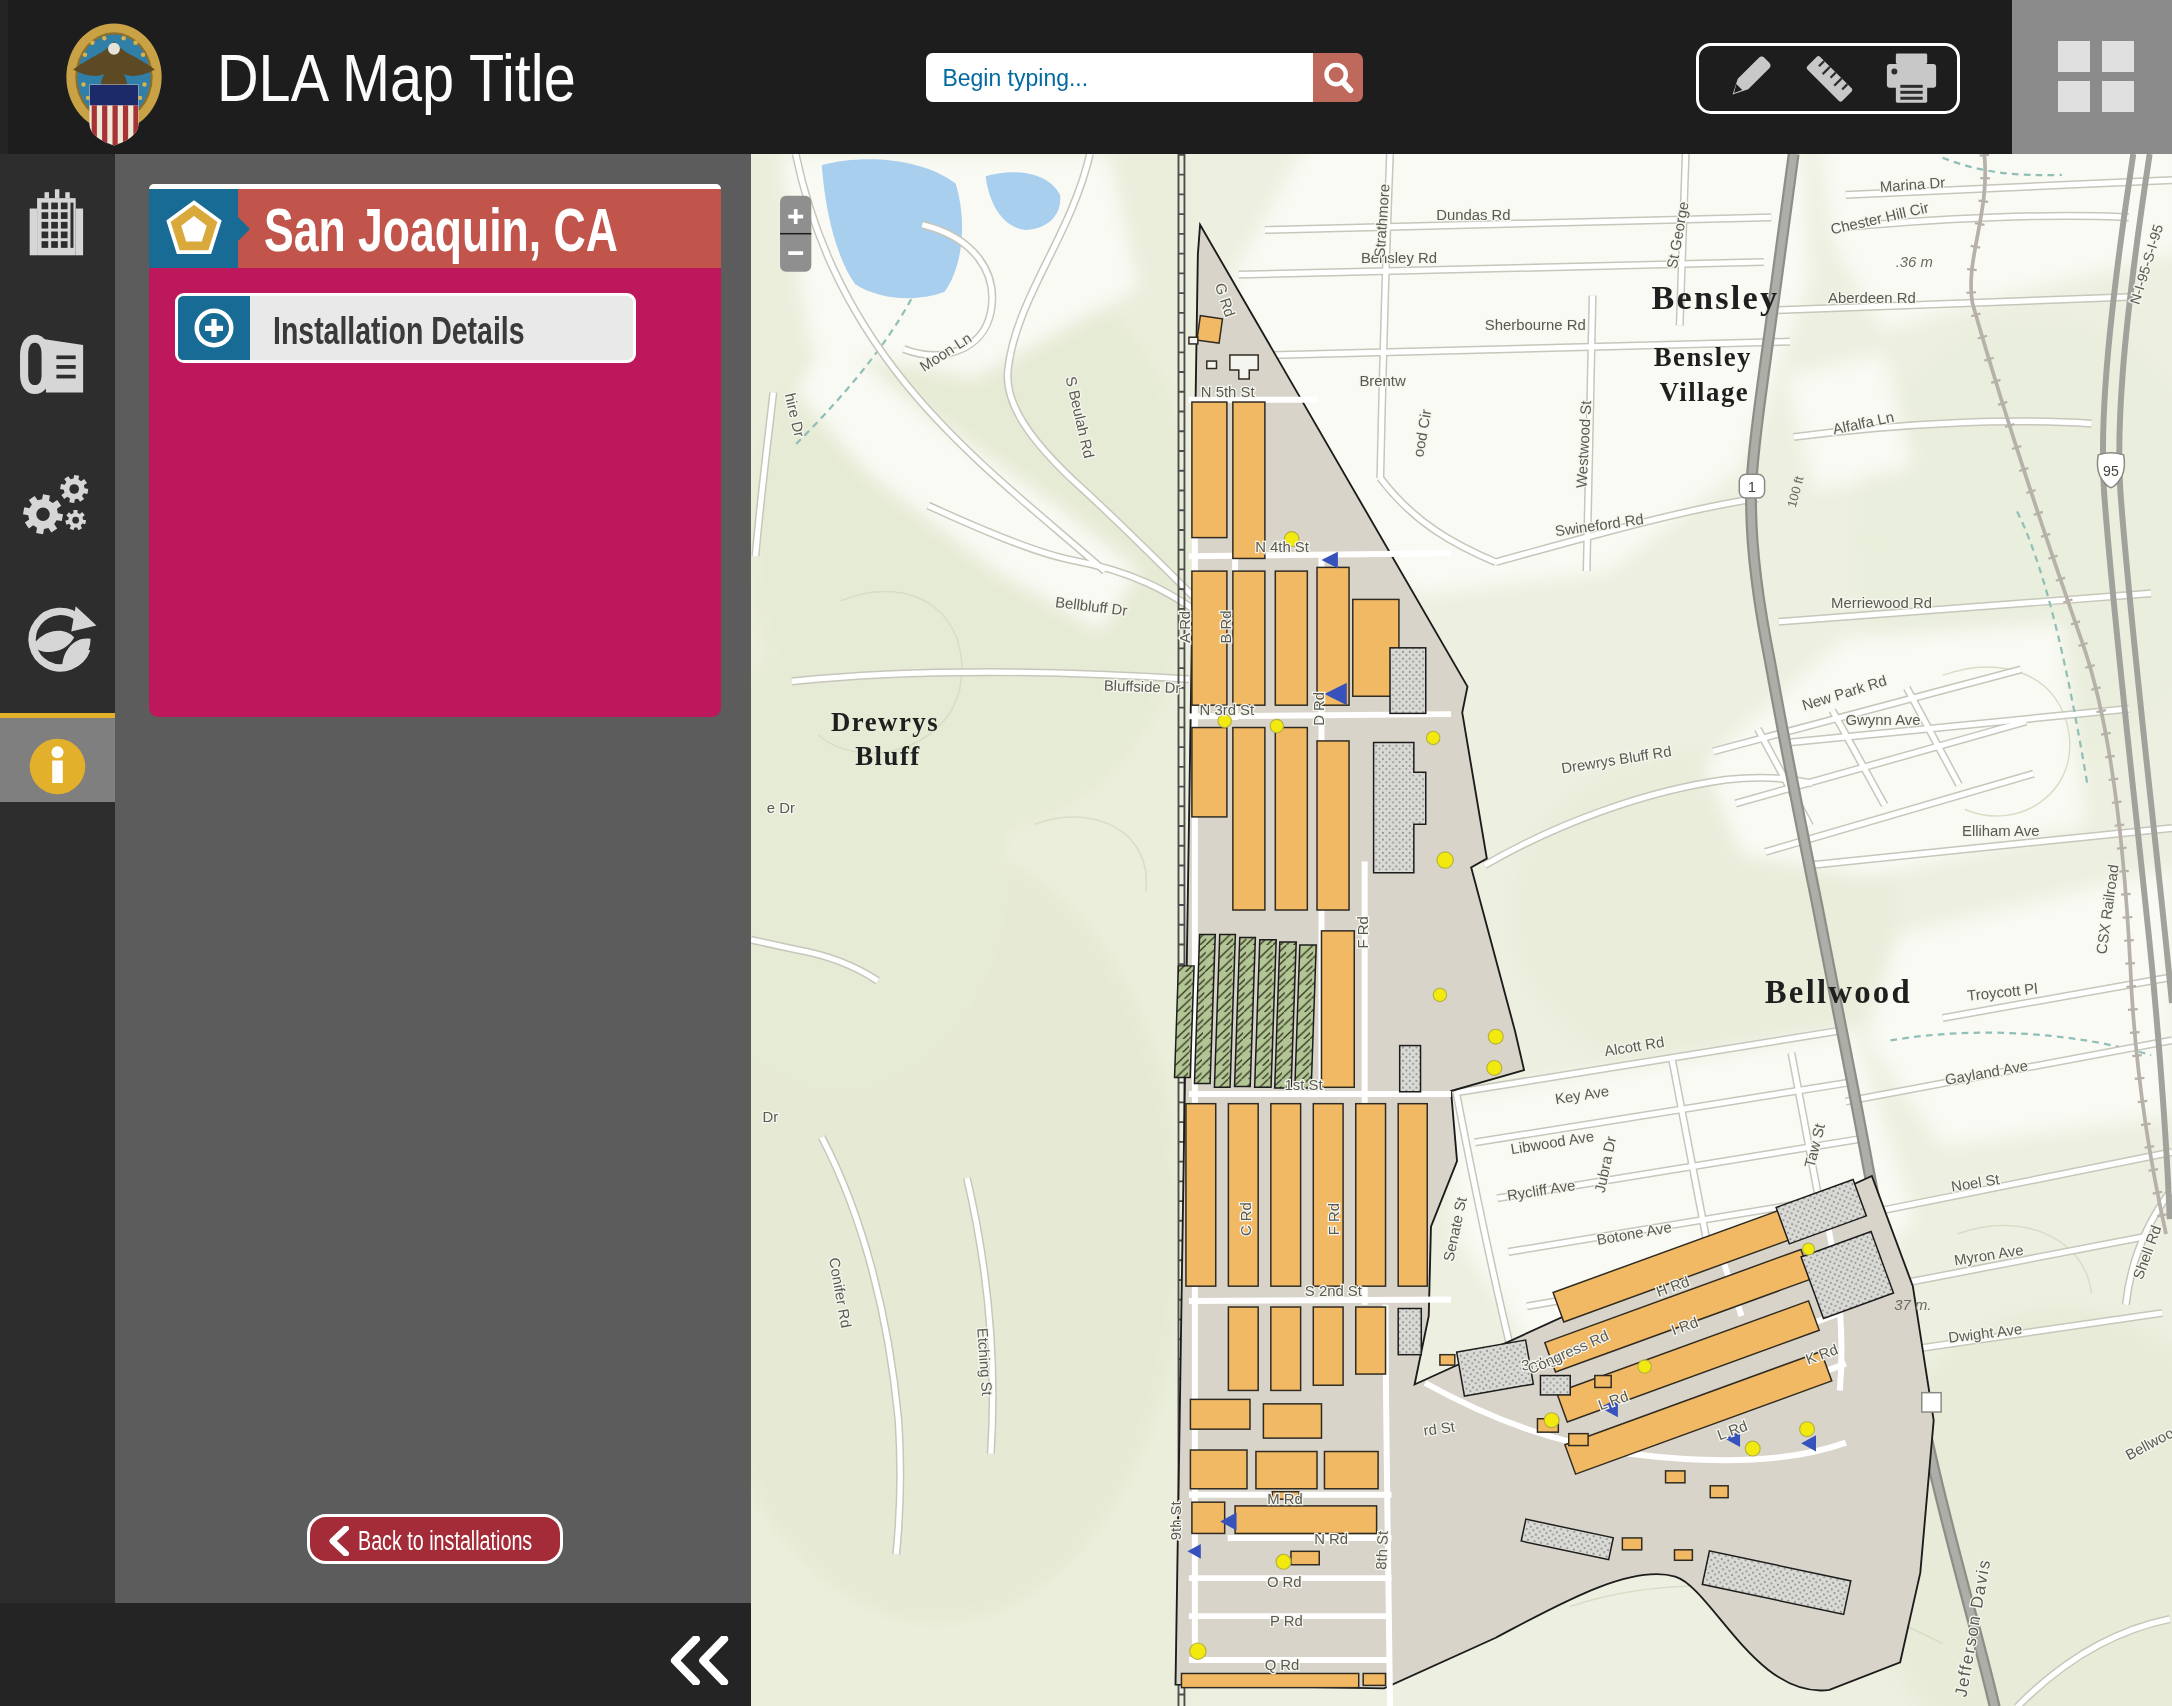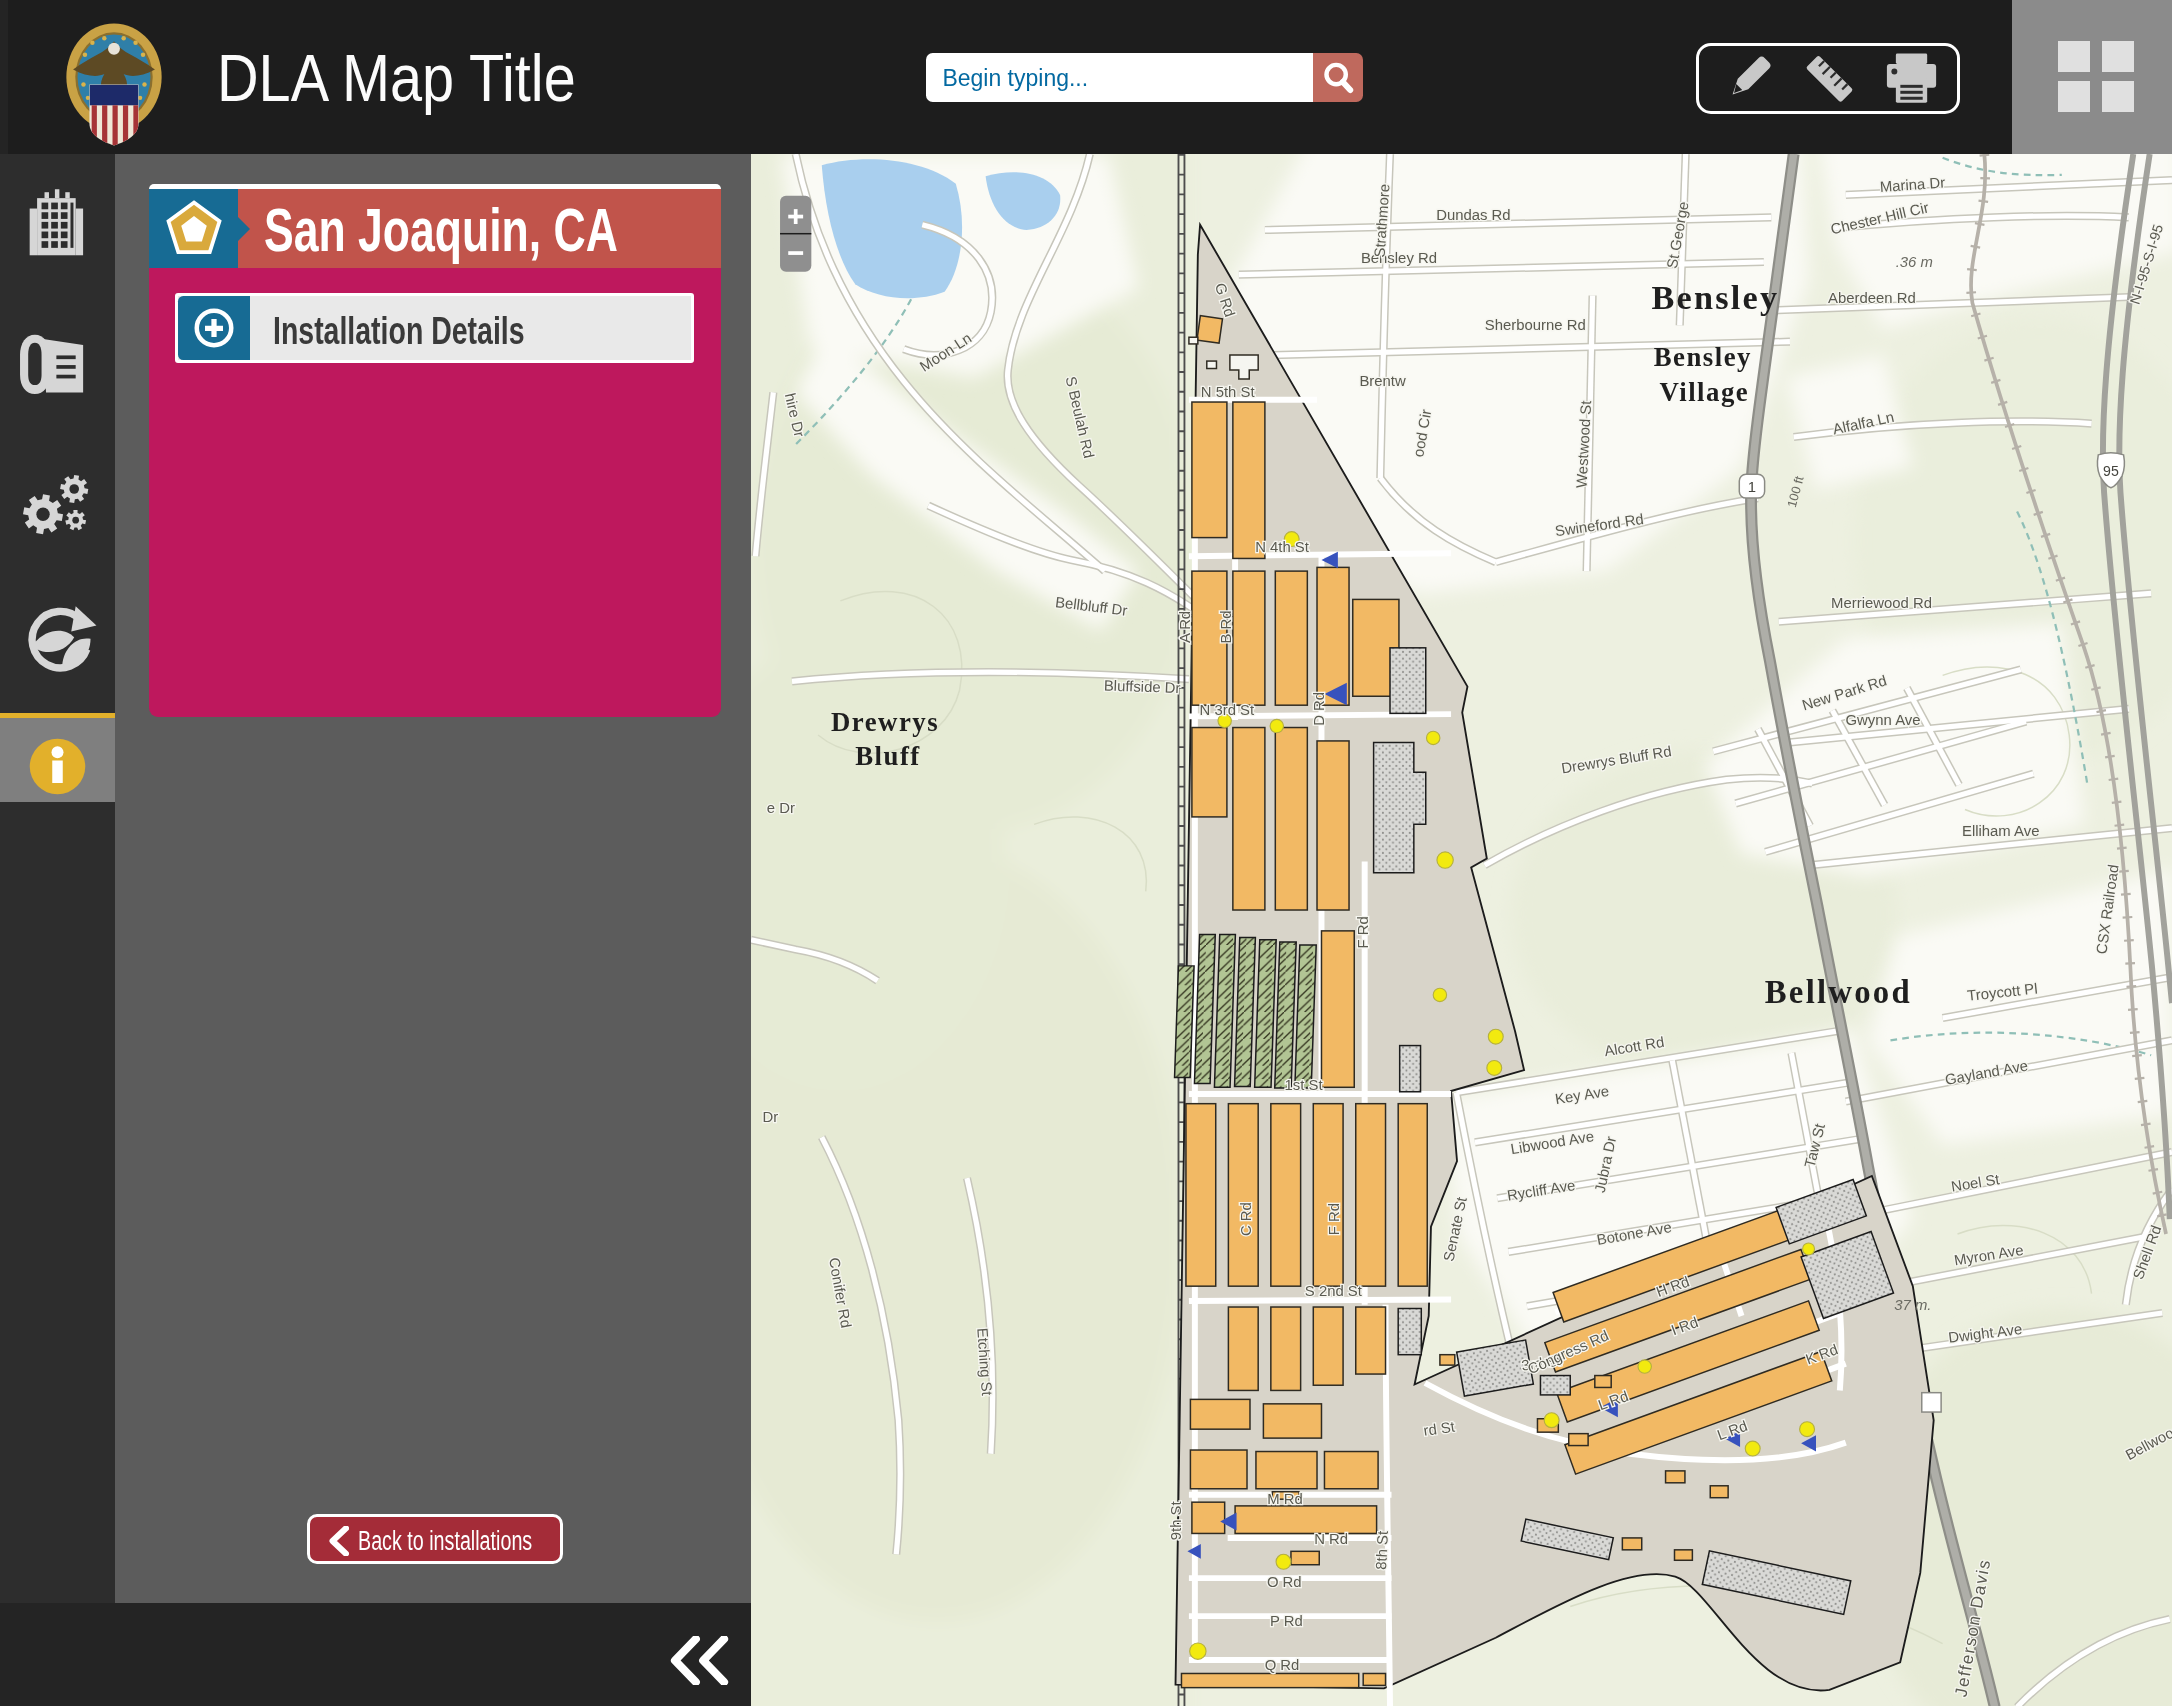--- a/index.html
+++ b/index.html
@@ -20,31 +20,31 @@
 #active{position:absolute;left:0;top:713px;width:115px;height:84px;background:#7f7f7f;border-top:5.2px solid #e2b02b;box-sizing:content-box;}
 
 #panel{position:absolute;left:115px;top:154px;width:636px;height:1449px;background:#5c5c5c;}
 #card{position:absolute;left:34px;top:30px;width:572px;height:533px;background:#be185d;border-radius:9px;}
 #cardtop{position:absolute;left:0;top:0;width:572px;height:5.2px;background:#fff;border-radius:9px 9px 0 0;}
 #chead{position:absolute;left:0;top:5.2px;width:572px;height:79px;}
 #chead .blue{position:absolute;left:0;top:0;width:89px;height:79px;background:#176b94;}
 #chead .notch{position:absolute;left:89px;top:27.6px;width:0;height:0;border-top:12px solid transparent;border-bottom:12px solid transparent;border-left:12.7px solid #176b94;z-index:2;}
 #chead .red{position:absolute;left:89px;top:0;width:483px;height:79px;background:#c1544b;}
 #chead .t{position:absolute;left:115px;top:7.4px;font-size:61px;line-height:66px;font-weight:700;color:#fff;transform:scaleX(.73);transform-origin:0 50%;white-space:nowrap;}
-.acc{position:absolute;left:26px;width:519px;border:3px solid #fff;border-radius:3px;box-sizing:border-box;}
+.acc{position:absolute;left:26px;width:461px;border:3px solid #fff;border-radius:9px;box-sizing:border-box;}
 #acc1{top:109px;height:70px;background:#e9e9e9;}
 .accblue{position:absolute;left:0;top:0;bottom:0;width:72px;background:#176b94;border-radius:5.2px 0 0 5.2px;}
 #acc2{top:209px;height:304px;background:#d2d2d2;}
 #acc2 .hdr{position:absolute;left:0;top:0;width:100%;height:64px;background:#b9434e;border-radius:5.2px 5.2px 0 0;}
 #acc2 .accblue{height:64px;bottom:auto;}
 .acct{position:absolute;left:95px;font-size:39px;font-weight:700;transform:scaleX(.73);transform-origin:0 50%;white-space:nowrap;}
 #acc1 .acct{top:12.7px;color:#3a3a3a;}
 #acc2 .acct{top:9.7px;color:#fff;}
 #seltext{position:absolute;left:168px;top:118px;font-size:36px;font-weight:700;color:#1b6b95;line-height:39px;transform:scaleX(.75);transform-origin:0 0;white-space:nowrap;}
-#backbtn{position:absolute;left:192px;top:1360px;width:256px;height:50px;background:#a42c38;border:3px solid #fff;border-radius:10px;box-sizing:border-box;}
+#backbtn{position:absolute;left:192px;top:1360px;width:256px;height:50px;background:#a42c38;border:3px solid #fff;border-radius:19px;box-sizing:border-box;}
 #backbtn span{position:absolute;left:48px;top:9px;font-size:27px;color:#fff;transform:scaleX(.73);transform-origin:0 50%;white-space:nowrap;display:inline-block;}
 #collapse{position:absolute;left:669px;top:1636px;width:61px;height:49px;}
 
 #map{position:absolute;left:751px;top:154px;width:1421px;height:1553px;}
 </style>
 </head>
 <body>
 <div id="stage">
 <div id="leftbg"></div>
 <div id="rail">

